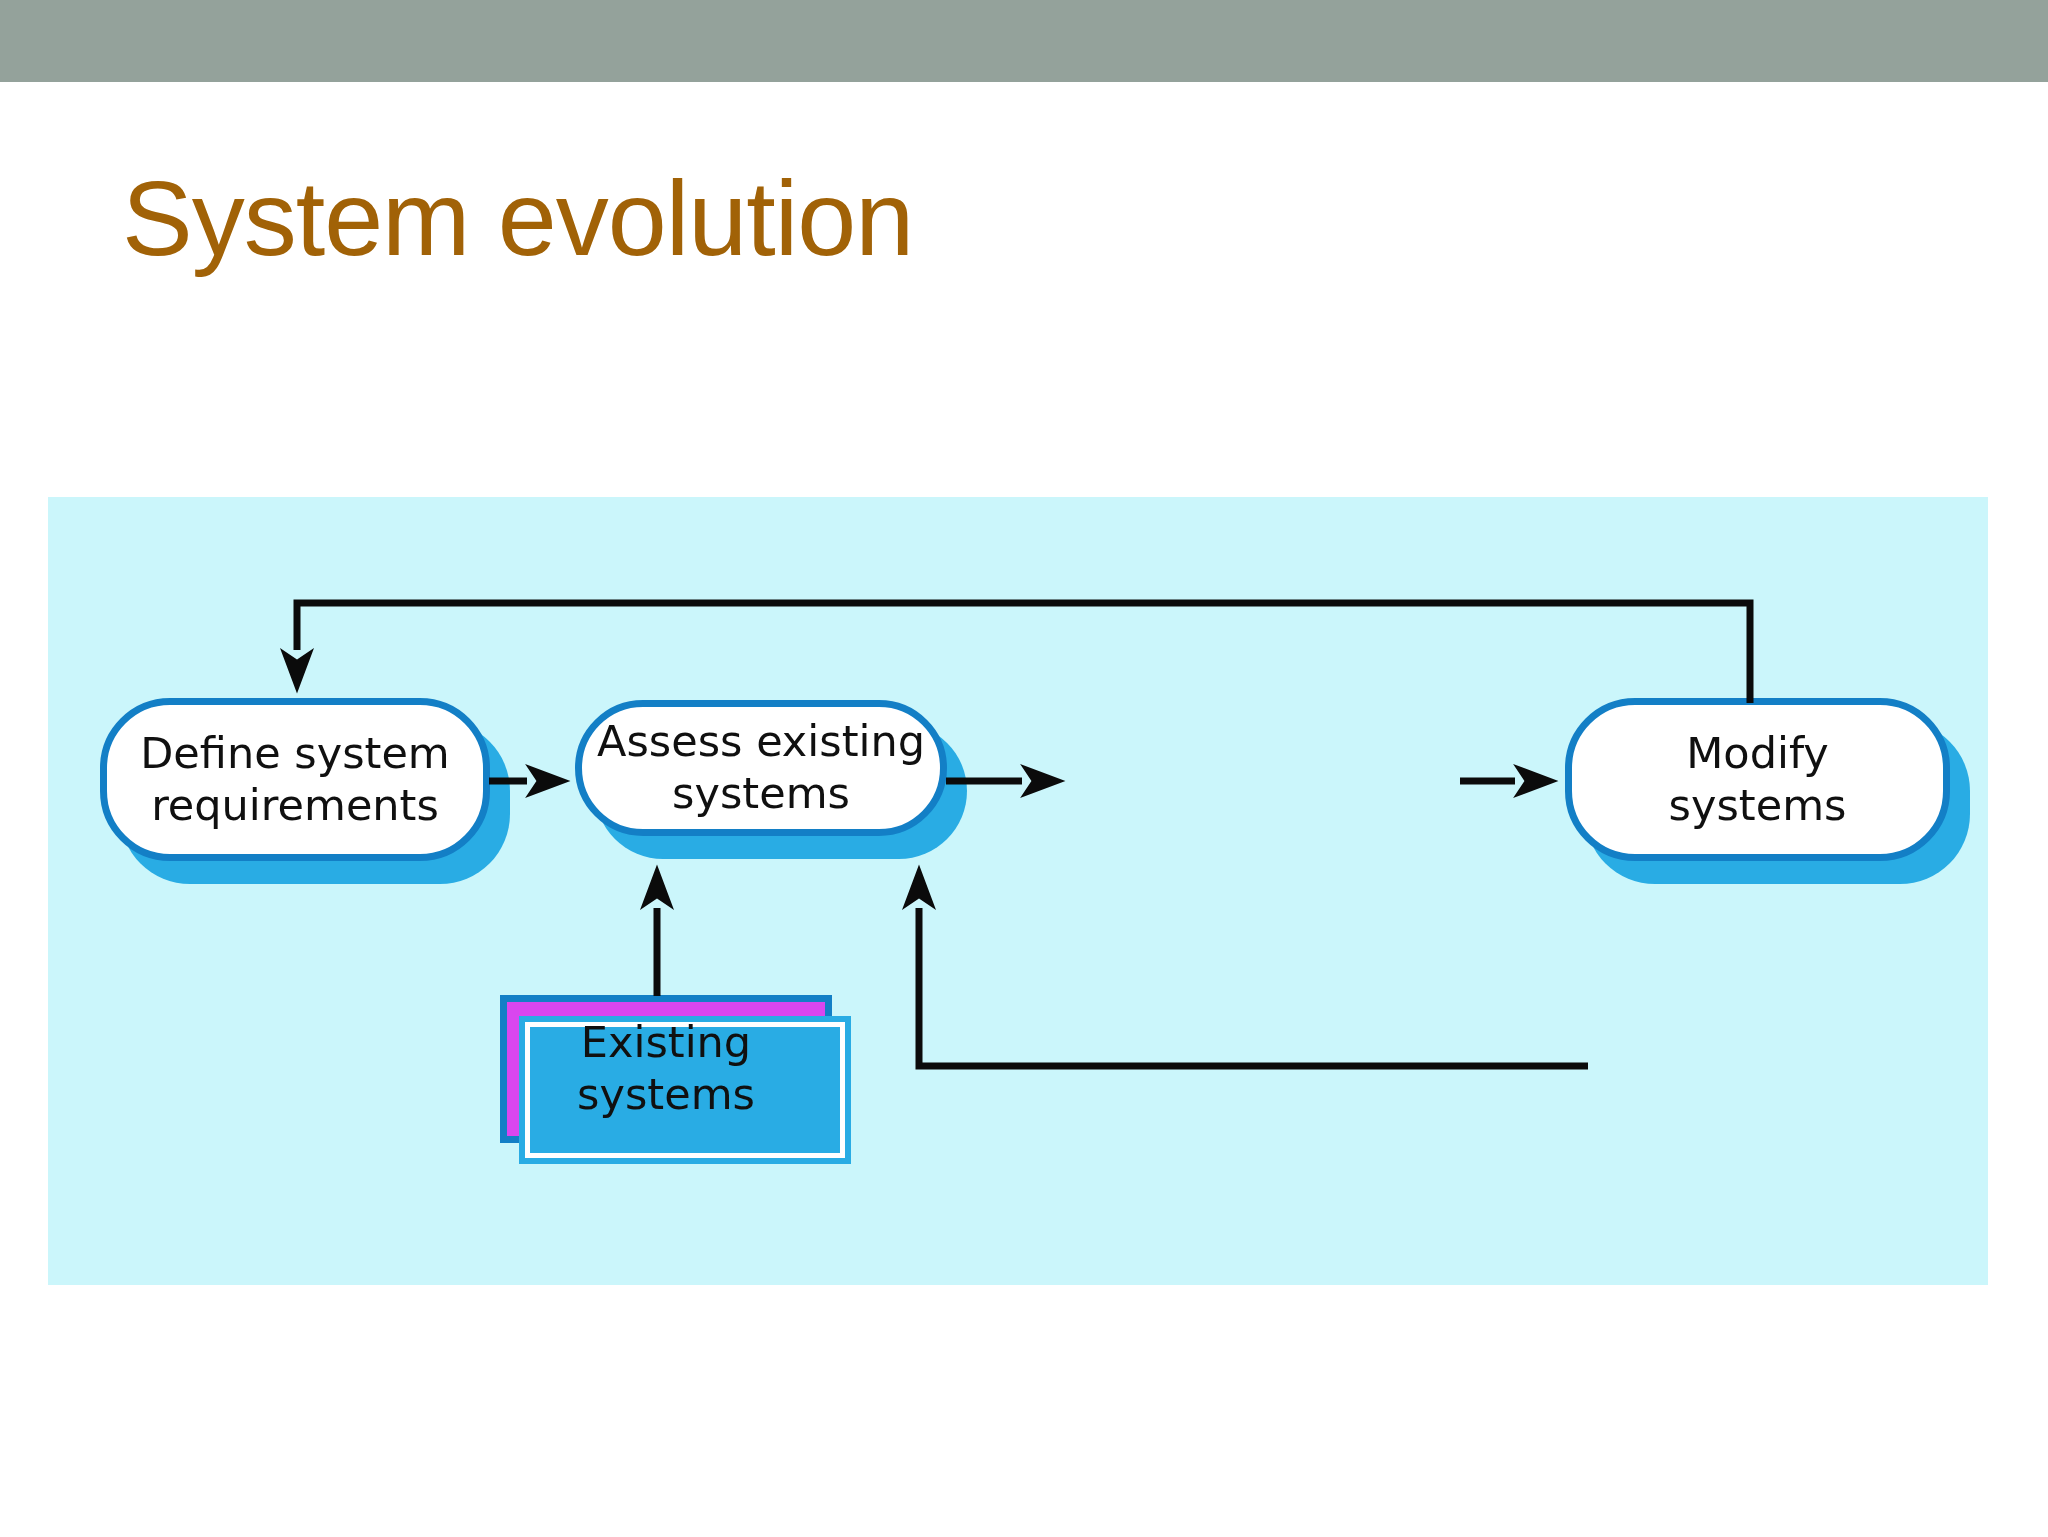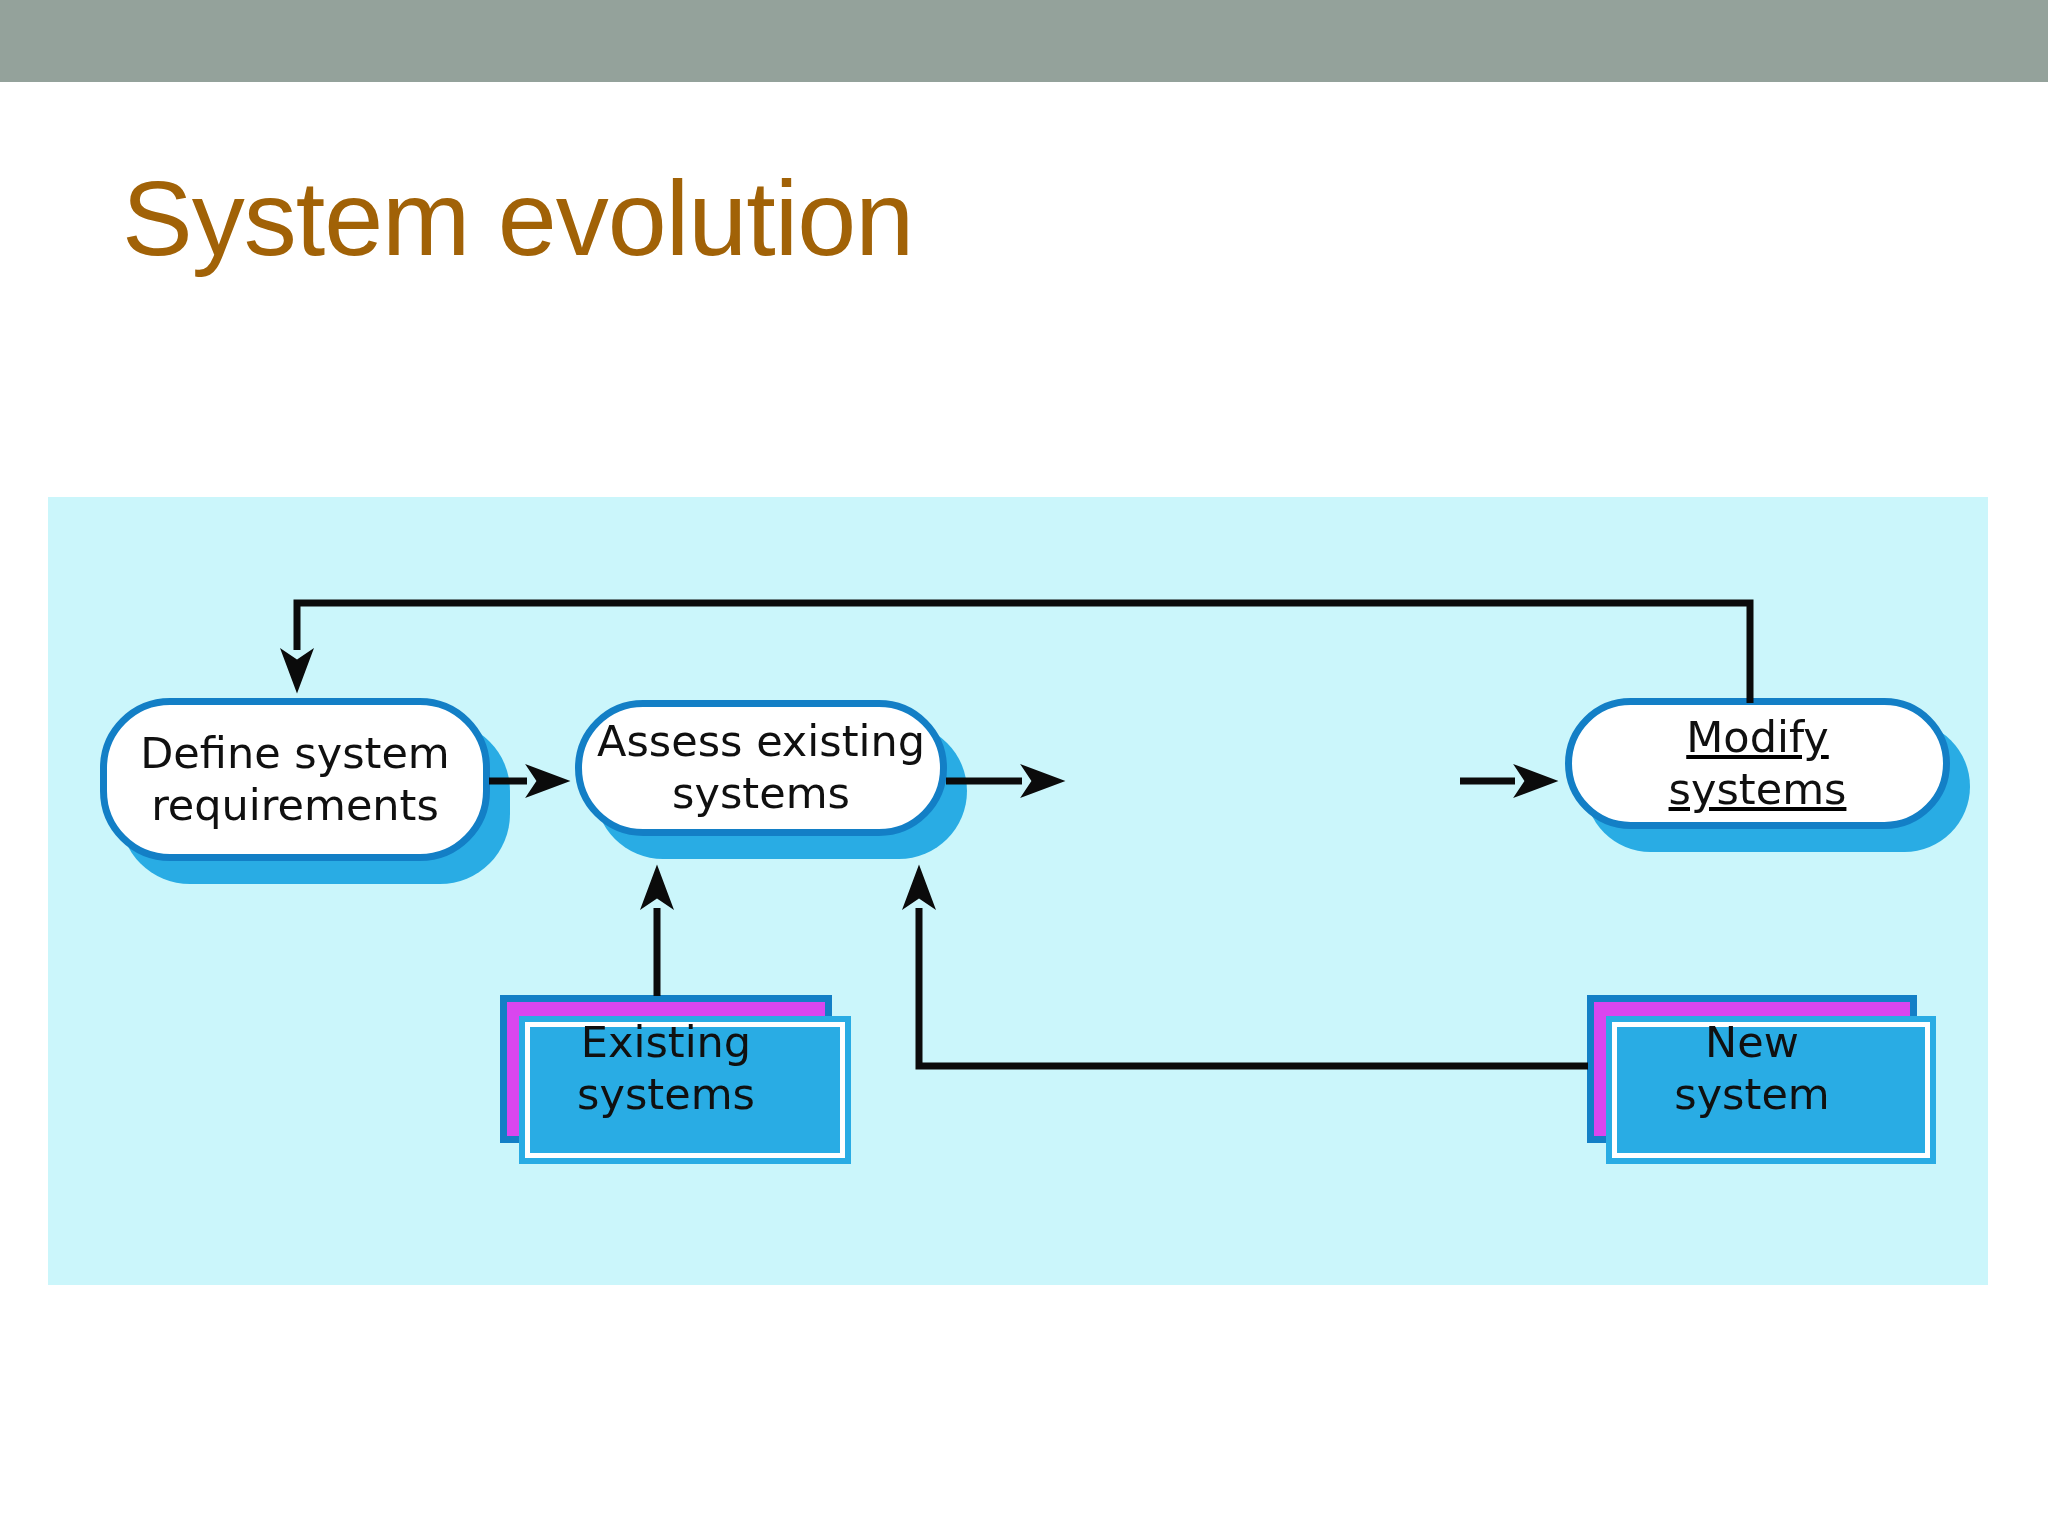--- a/index.html
+++ b/index.html
@@ -101,34 +101,30 @@
       <span class="node-label">Define system
 requirements</span>
     </div>
 
     <div class="stadium" style="left:527px; top:203px; width:372px; height:136px;">
       <span class="node-label">Assess existing
 systems</span>
     </div>
 
 
-    <div class="stadium" style="left:1517px; top:201px; width:385px; height:131px;text-decoration:underline;">
+    <div class="stadium" style="left:1517px; top:201px; width:385px; height:163px;">
       <span class="node-label">Modify
 systems</span>
     </div>
 
     <div class="doc-box" style="left:452px; top:498px; width:332px; height:148px;">
       <span class="node-label">Existing
 systems</span>
     </div>
 
-    <div class="doc-box" style="left:1539px; top:498px; width:330px; height:148px;">
-      <span class="node-label">New
-system</span>
-    </div>
 
   </div>
 
   <svg class="connectors" viewBox="0 0 2048 1537" xmlns="http://www.w3.org/2000/svg">
     <defs>
       <marker id="arrow" viewBox="0 0 12 9" refX="0.5" refY="4.5" markerWidth="46" markerHeight="34" markerUnits="userSpaceOnUse" orient="auto">
         <path d="M0,0 L12,4.5 L0,9 L3,4.5 Z" fill="#0b0b0b"></path>
       </marker>
     </defs>
 

